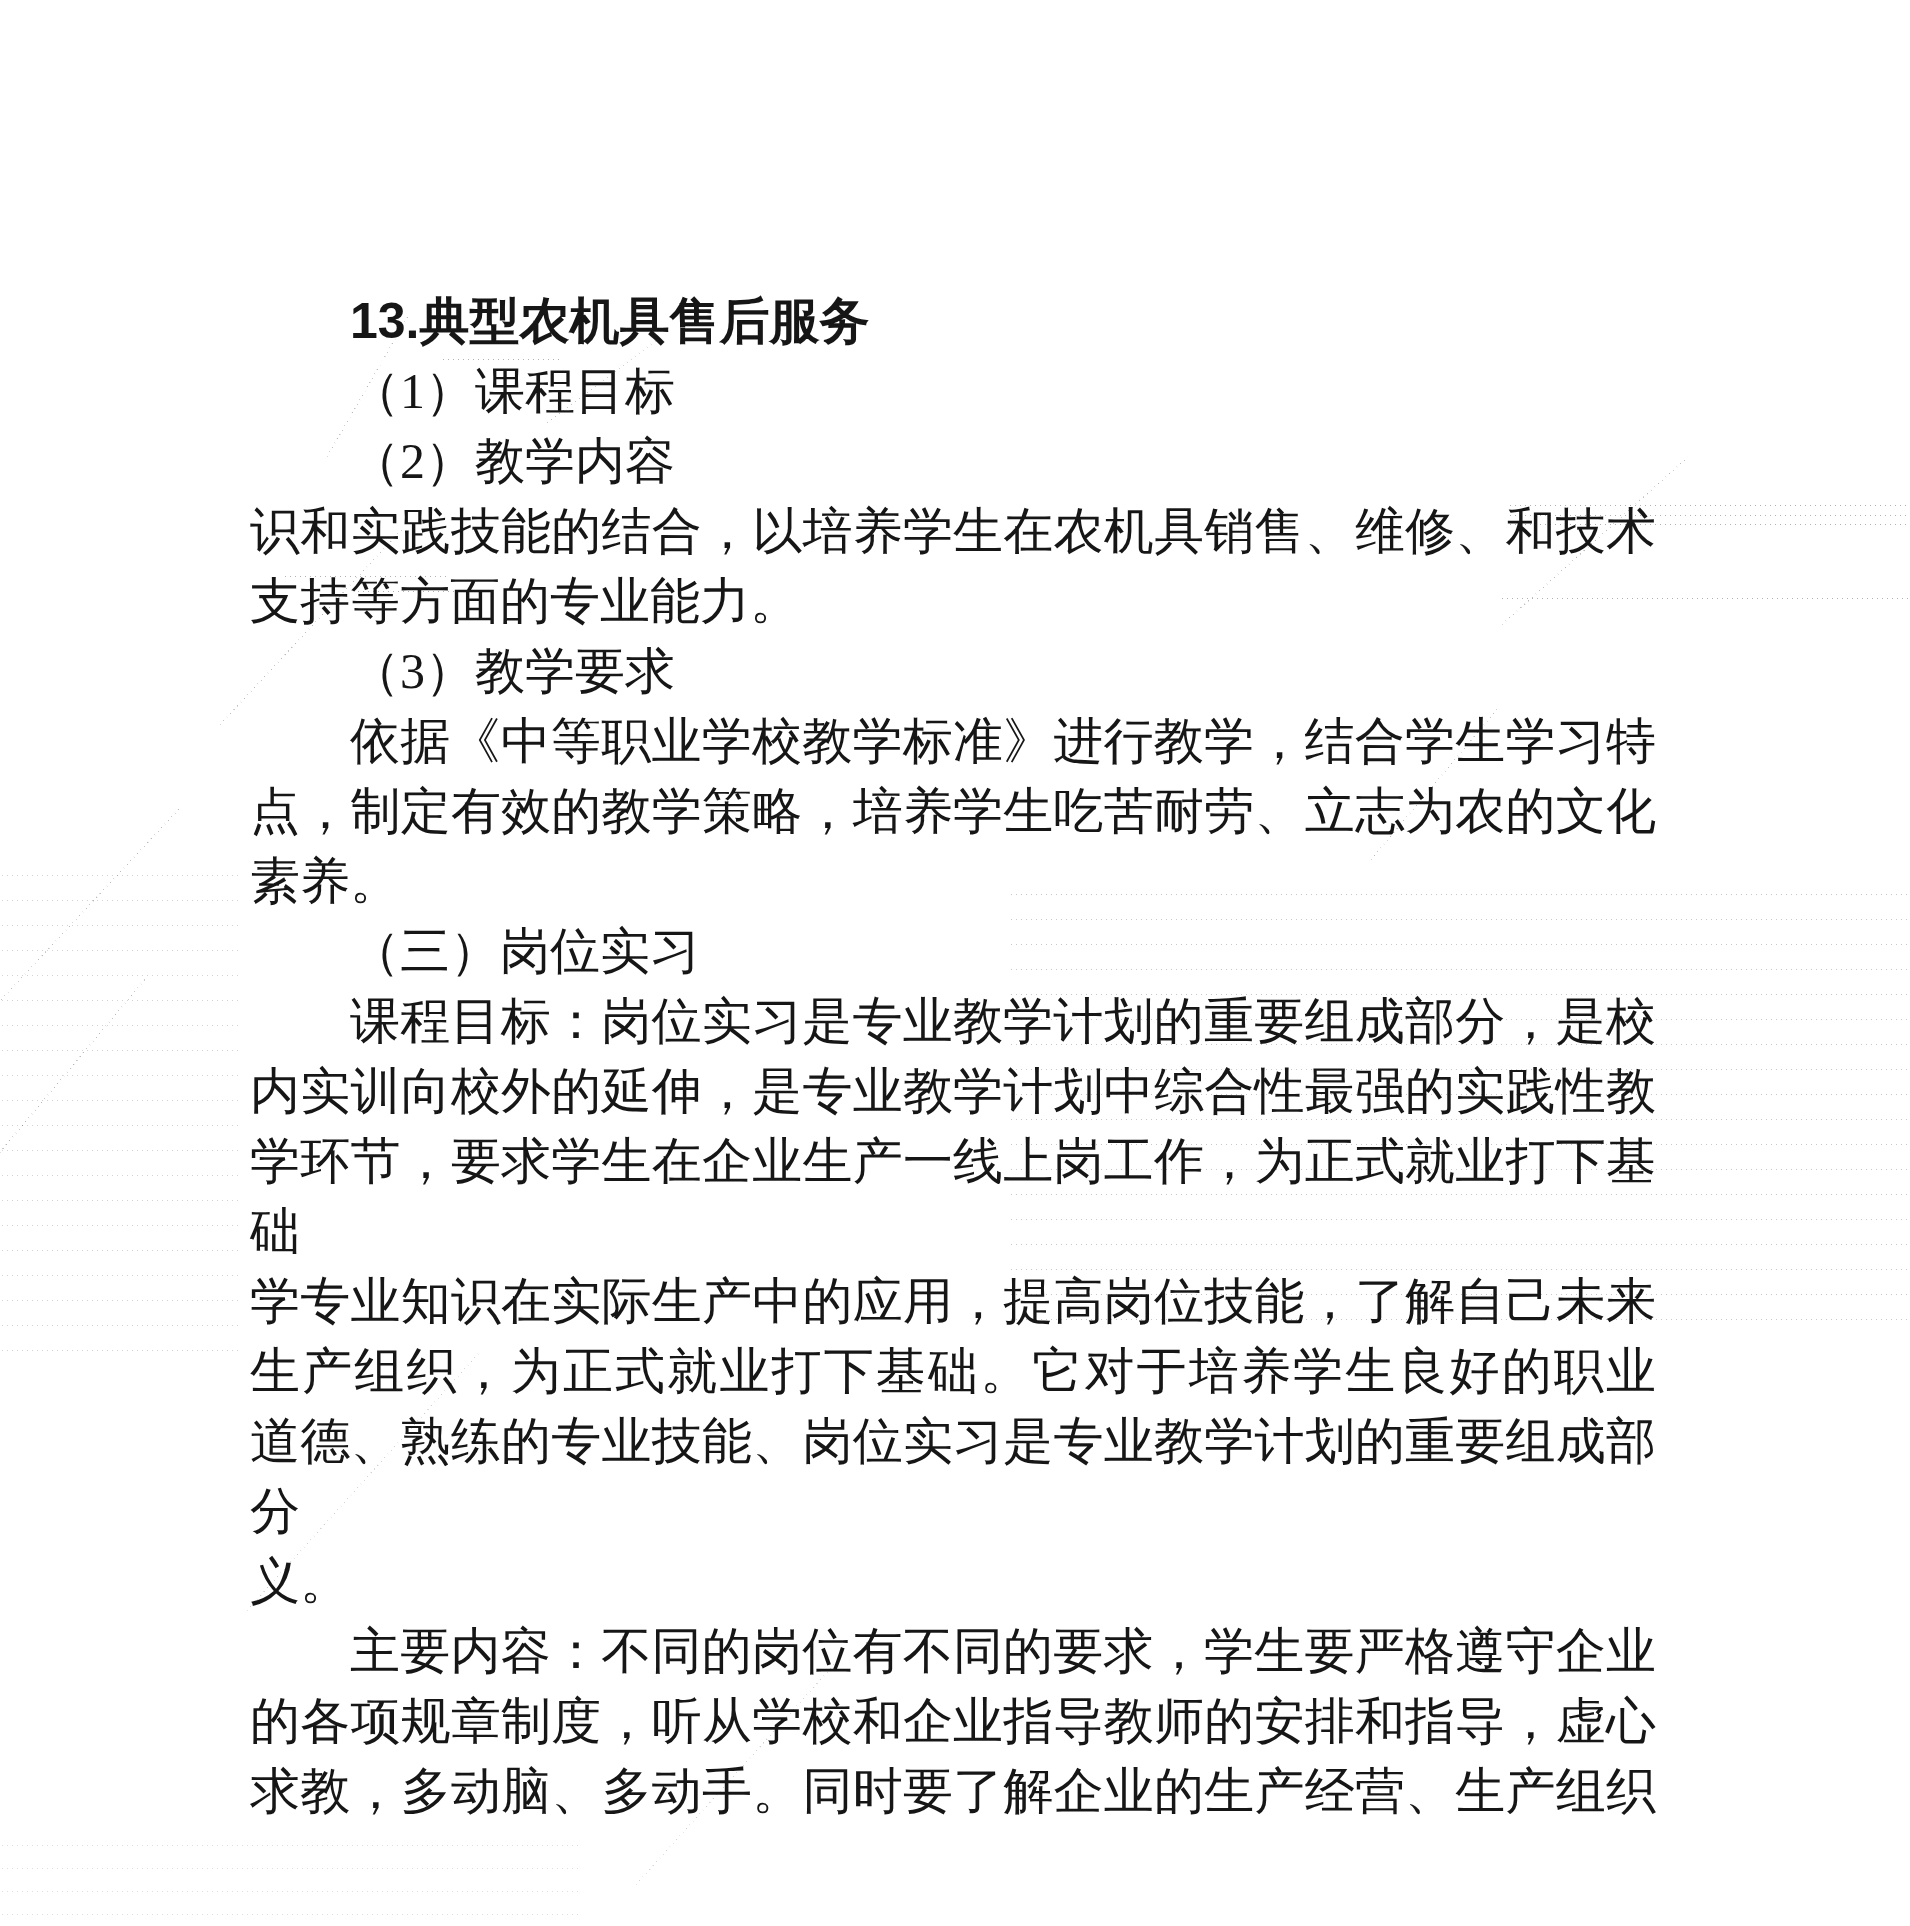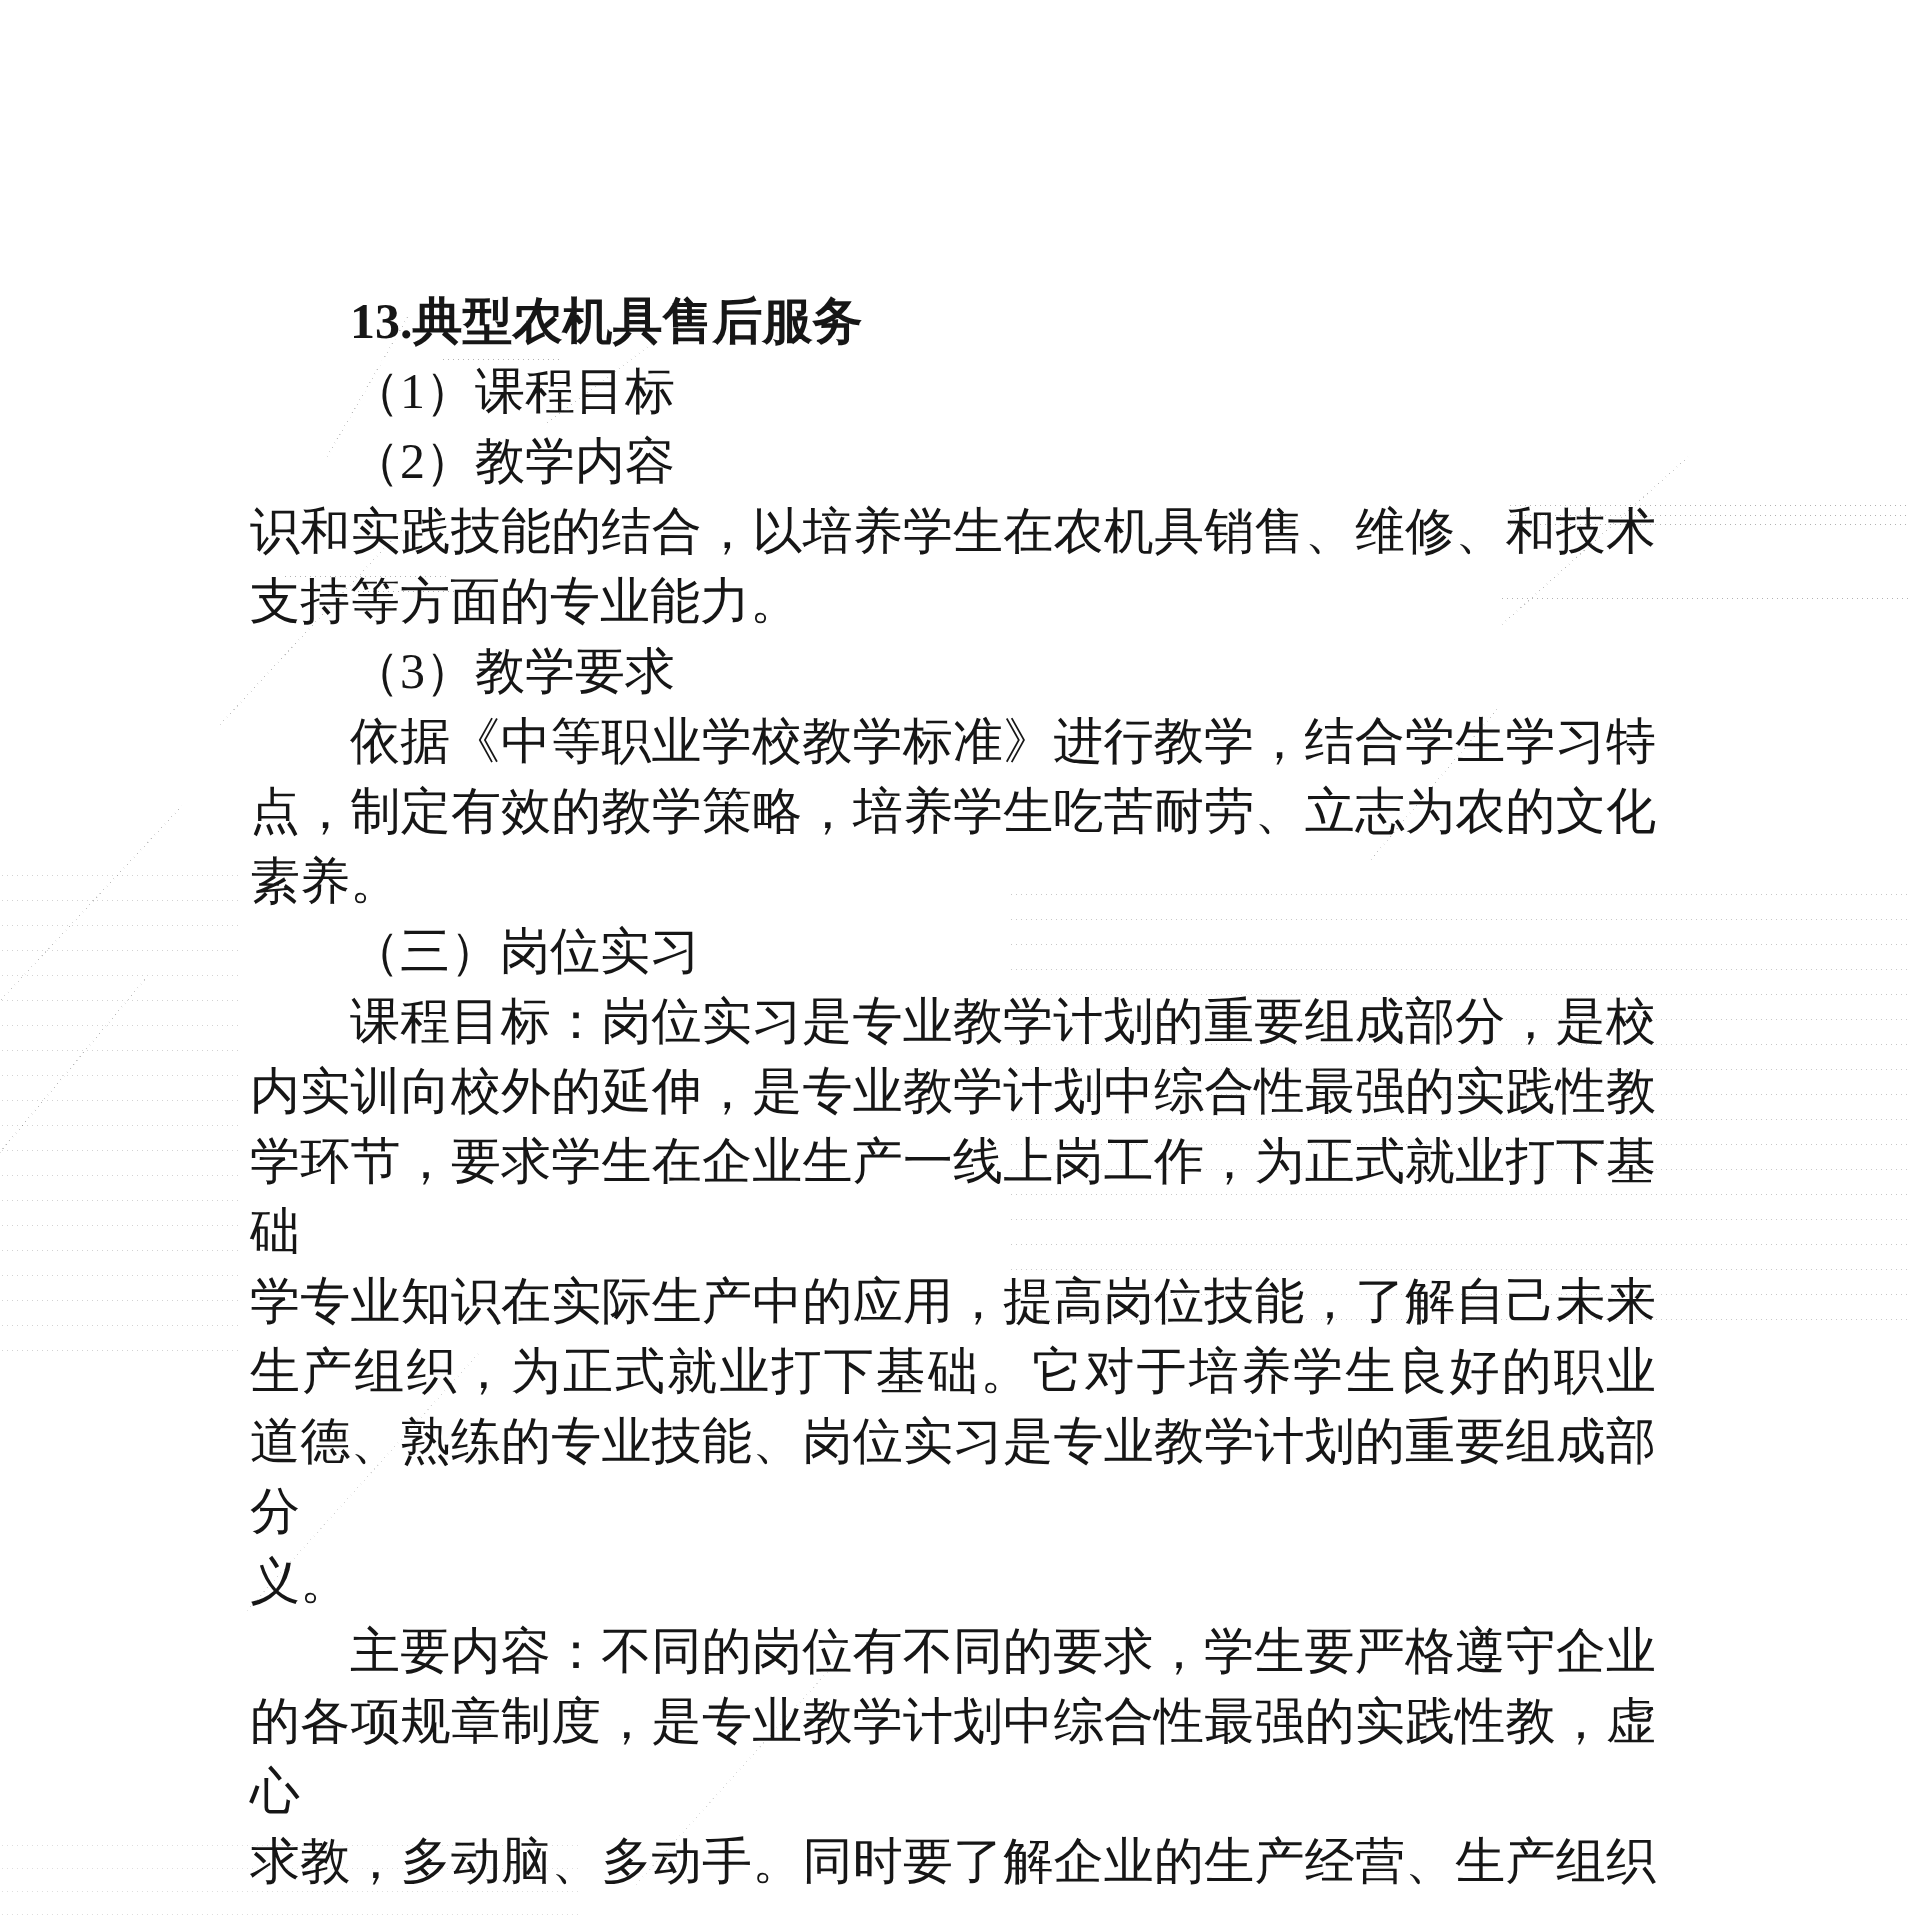--- a/index.html
+++ b/index.html
@@ -29,21 +29,21 @@
   .t {                       
     text-align: justify;
     text-align-last: justify;
     text-justify: inter-character;
     white-space: normal;
   }
   .tf { text-indent: 2em; }  
   .tl { text-align-last: left; } 
   .h1-serif {
     font-weight: 700;
-    font-family: Liberation Serif, serif;
+    font-family: Liberation Sans, sans-serif;
   }
 
   
   .artifacts { position: absolute; inset: 0; pointer-events: none; }
   .dotline {
     position: absolute;
     height: 0.8px;
     background-image: repeating-linear-gradient(to right, rgba(40,40,40,0.8) 0 0.8px, transparent 0.8px 5px);
     transform-origin: left center;
     opacity: 0.45;
@@ -124,21 +124,21 @@
       <div class="t">内实训向校外的延伸，是专业教学计划中综合性最强的实践性教</div>
       <div class="t">学环节，要求学生在企业生产一线上岗工作，为正式就业打下基础</div>
       <div class="t">学专业知识在实际生产中的应用，提高岗位技能，了解自己未来</div>
       <div class="t">生产组织，为正式就业打下基础。它对于培养学生良好的职业</div>
       <div class="t">道德、熟练的专业技能、岗位实习是专业教学计划的重要组成部分</div>
       <div class="t tl">义。</div>
     </div>
 
     <div class="block">
       <div class="t tf">主要内容：不同的岗位有不同的要求，学生要严格遵守企业</div>
-      <div class="t">的各项规章制度，是专业教学计划中综合性最强的实践性教，虚心</div>
+      <div class="t">的各项规章制度，听从学校和企业指导教师的安排和指导，虚心</div>
       <div class="t">求教，多动脑、多动手。同时要了解企业的生产经营、生产组织</div>
 
     </div>
 
   </div>
 
 </div>
 
 
 </body></html>

